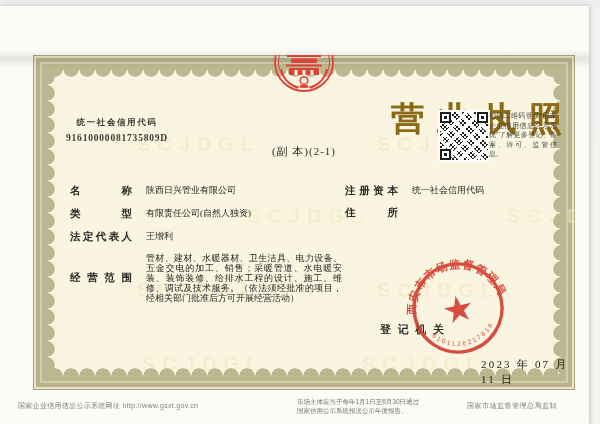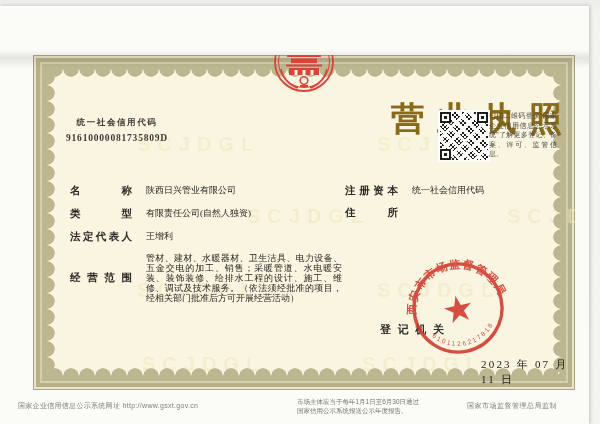--- a/index.html
+++ b/index.html
@@ -131,20 +131,21 @@
           <path d="M53 40 Q50 54 36 59" fill="none" stroke="#dd4238" stroke-width="1.6"></path>
         </svg>
       </div>
 
       <div class="credit">
         <div class="credit-label">统一社会信用代码</div>
         <div class="credit-code">91610000081735809D</div>
       </div>
 
       <div class="title">营业执照</div>
+      <div class="subtitle">(副  本)(2-1)</div>
 
       <div class="qr">
         <div class="finder f-tl"></div>
         <div class="finder f-tr"></div>
         <div class="finder f-bl"></div>
       </div>
       <div class="qr-caption">扫描二维码登录“国家企业信用信息公示系统”了解更多登记、备案、许可、监管信息。</div>
 
       <div class="col col-left">
         <div class="frow">

